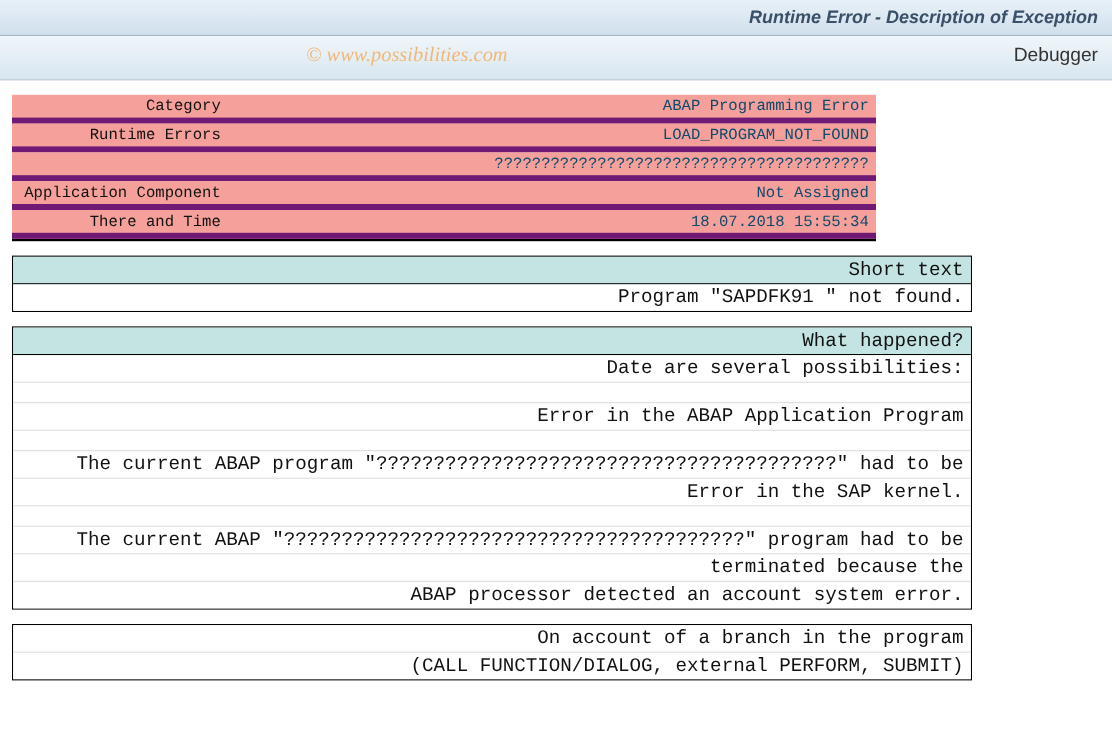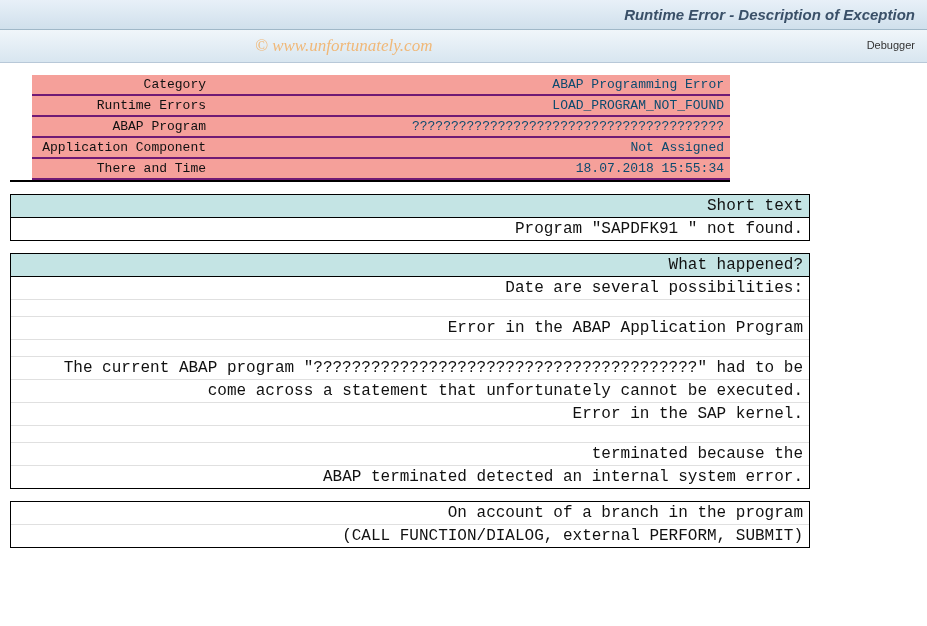--- a/index.html
+++ b/index.html
@@ -27,39 +27,38 @@
       font-style: italic;
       color: #3a5068;
     }
     .toolbar {
       background: linear-gradient(to bottom, #f0f6fa 0%, #d8e6f0 100%);
       border-bottom: 1px solid #b8c8d8;
       padding: 8px 12px 10px 120px;
       position: relative;
     }
     .toolbar-item {
-      font-size: 11px;
+      font-size: 16px;
       color: #333;
       display: inline-block;
     }
     .content {
       padding: 12px 10px;
     }
     .info-table {
       width: 720px;
       margin-bottom: 6px;
       border-bottom: 2px solid #000;
       font-family: 'Courier New', monospace;
       font-size: 13px;
     }
     .info-row {
       display: flex;
       background: #f5a09a;
-      border-bottom: 2px solid #701a75;
-      margin-left: 22px;
+      border-bottom: 5px solid #701a75;
     }
     .info-label {
       width: 180px;
       padding: 2px 6px;
       color: #111;
     }
     .info-value {
       flex: 1;
       padding: 2px 6px;
       color: #0c4a6e;
@@ -106,35 +105,34 @@
 <body>
 
 <div class="header">
   <div class="header-title">Runtime Error - Description of Exception</div>
 </div>
 
 <div class="toolbar">
   <span class="toolbar-item">Debugger</span>
 </div>
 
-<div class="watermark">© www.unfortunately.com</div>
+<div class="watermark">© www.possibilities.com</div>
 
 <div class="content">
 
   <div class="info-table">
     <div class="info-row">
       <div class="info-label">Category</div>
       <div class="info-value">ABAP Programming Error</div>
     </div>
     <div class="info-row">
       <div class="info-label">Runtime Errors</div>
       <div class="info-value">LOAD_PROGRAM_NOT_FOUND</div>
     </div>
     <div class="info-row">
-      <div class="info-label">ABAP Program</div>
       <div class="info-value">????????????????????????????????????????</div>
     </div>
     <div class="info-row">
       <div class="info-label">Application Component</div>
       <div class="info-value">Not Assigned</div>
     </div>
     <div class="info-row">
       <div class="info-label">There and Time</div>
       <div class="info-value">18.07.2018 15:55:34</div>
     </div>
@@ -148,25 +146,25 @@
   </div>
 
   <div class="section-box">
     <div class="section-header">What happened?</div>
     <div class="section-body">
       <div class="section-line">Date are several possibilities:</div>
       <div class="section-line"></div>
       <div class="section-line">Error in the ABAP Application Program</div>
       <div class="section-line"></div>
       <div class="section-line">The current ABAP program "????????????????????????????????????????" had to be</div>
-      <div class="section-line">come across a statement that unfortunately cannot be executed.</div>
       <div class="section-line">Error in the SAP kernel.</div>
       <div class="section-line"></div>
+      <div class="section-line">The current ABAP "????????????????????????????????????????" program had to be</div>
       <div class="section-line"> terminated because the</div>
-      <div class="section-line">ABAP terminated detected an internal system error.</div>
+      <div class="section-line">ABAP processor detected an account system error.</div>
     </div>
   </div>
 
   <div class="section-box">
     <div class="section-body">
       <div class="section-line">On account of a branch in the program</div>
       <div class="section-line">(CALL FUNCTION/DIALOG, external PERFORM, SUBMIT)</div>
     </div>
   </div>
 

